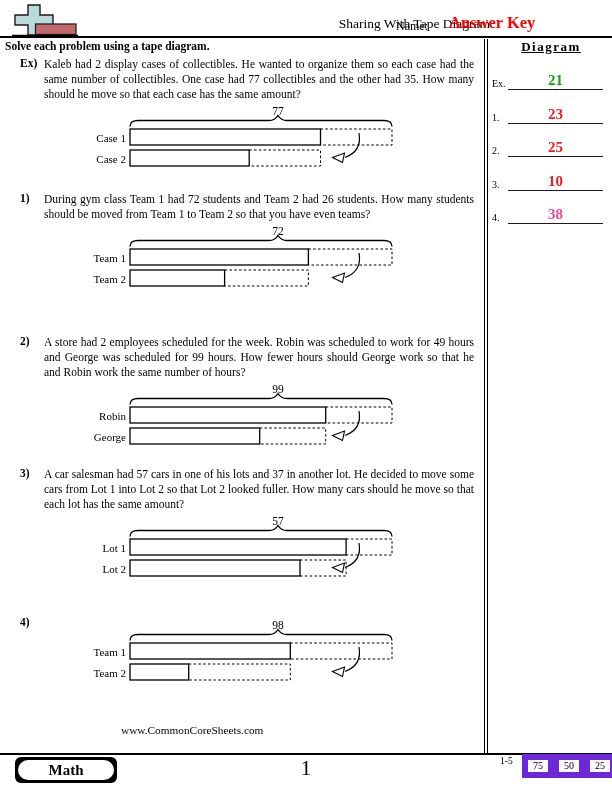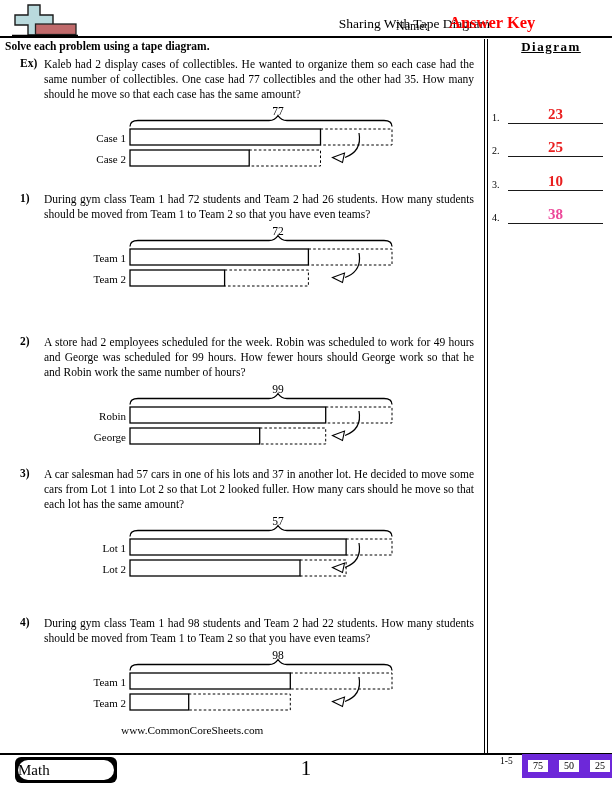--- a/index.html
+++ b/index.html
@@ -26,21 +26,21 @@
   .ans-row .line{position:absolute;left:18px;right:9px;bottom:0;border-bottom:1.5px solid #1a1a1a;}
   
   .problem{position:absolute;left:0;width:482px;}
   .pnum{position:absolute;left:20px;top:0;font-size:11.5px;font-weight:bold;}
   .ptext{margin-left:44px;width:430px;font-size:11.5px;line-height:15px;text-align:justify;}
   .diagram{display:block;margin:3px 0 0 66px;}
   
   .footer-rule{position:absolute;left:0;top:753px;width:612px;height:1.8px;background:#000;}
   .math-badge{position:absolute;left:15px;top:757px;width:102px;height:26px;background:#000;border-radius:6px;}
   .math-badge .inner{position:absolute;left:3px;top:3px;right:3px;bottom:3px;background:#fff;
-    border-radius:11px;font-size:15px;font-weight:normal;line-height:20px;}
+    border-radius:11px;text-align:center;font-size:15px;font-weight:bold;line-height:20px;}
   .website{position:absolute;left:121px;top:724px;font-size:11.3px;}
   .page-num{position:absolute;left:0;top:756px;width:612px;text-align:center;font-size:21px;}
   .score-label{position:absolute;left:500px;top:756px;font-size:9.5px;}
   .score-table{position:absolute;left:522px;top:754px;display:flex;}
   .score-cell{width:20px;height:12px;border:6px solid #6d28d9;margin-left:-1px;
     text-align:center;font-size:10px;line-height:12px;}
   .score-cell:first-child{margin-left:0;}
 </style>
 </head>
 <body>
@@ -55,20 +55,25 @@
 
   <div class="title">Sharing With Tape Diagram</div>
   <span class="name-label">Name:</span>
   <span class="answer-key" id="answerKey" style="color: rgb(255, 0, 0);">Answer Key</span>
   <div class="header-rule"></div>
   <div class="instruction">Solve each problem using a tape diagram.</div>
 
   <div class="sidebar-line"></div>
   <div class="answers-title">Diagram</div>
 
+  <div class="ans-row" style="top:69px">
+    <span class="lbl">Ex.</span>
+    <span class="val ansval" style="color: rgb(23, 160, 23);">21</span>
+    <div class="line"></div>
+  </div>
   <div class="ans-row" style="top:102.5px">
     <span class="lbl">1.</span>
     <span class="val ansval" style="color: rgb(233, 31, 31);">23</span>
     <div class="line"></div>
   </div>
   <div class="ans-row" style="top:136px">
     <span class="lbl">2.</span>
     <span class="val ansval" style="color: rgb(233, 31, 31);">25</span>
     <div class="line"></div>
   </div>
@@ -142,21 +147,20 @@
         <path d="M 280.1,24 H 326.0 V 40 H 280.1" fill="none" stroke="#000" stroke-width="1" stroke-dasharray="2.6,2.2"></path>
         <text x="60" y="57.5" text-anchor="end" font-size="11">Lot 2</text>
         <rect x="64" y="45" width="170.0" height="16" fill="#fff" stroke="#000" stroke-width="1.3"></rect>
         <path d="M 234.0,45 H 280.1 V 61 H 234.0" fill="none" stroke="#000" stroke-width="1" stroke-dasharray="2.6,2.2"></path>
         <path d="M 293,28 C 295,39 291,48 279,52.5" fill="none" stroke="#000" stroke-width="1.2"></path>
         <polygon points="266.5,52.5 278.5,48 276.5,57.5" fill="#fff" stroke="#000" stroke-width="1.1"></polygon>
       </svg>
   </div>
   <div class="problem" style="top:616px">
     <span class="pnum">4)</span>
-    <div class="ptext">During gym class Team 1 had 98 students and Team 2 had 22 students. How many students should be moved from Team 1 to Team 2 so that you have even teams?</div>
     <svg class="diagram" width="352" height="66" viewBox="0 0 352 66">
         <text x="212" y="10" text-anchor="middle" font-size="11.5">98</text>
         <path d="M 64,21.5 Q 64,15.5 72,15.5 L 203,15.5 Q 209,15.5 212,10.5 Q 215,15.5 221,15.5 L 318,15.5 Q 326,15.5 326,21.5" fill="none" stroke="#000" stroke-width="1.3"></path>
         <text x="60" y="36.5" text-anchor="end" font-size="11">Team 1</text>
         <rect x="64" y="24" width="160.3" height="16" fill="#fff" stroke="#000" stroke-width="1.3"></rect>
         <path d="M 224.3,24 H 326.0 V 40 H 224.3" fill="none" stroke="#000" stroke-width="1" stroke-dasharray="2.6,2.2"></path>
         <text x="60" y="57.5" text-anchor="end" font-size="11">Team 2</text>
         <rect x="64" y="45" width="58.7" height="16" fill="#fff" stroke="#000" stroke-width="1.3"></rect>
         <path d="M 122.7,45 H 224.3 V 61 H 122.7" fill="none" stroke="#000" stroke-width="1" stroke-dasharray="2.6,2.2"></path>
         <path d="M 293,28 C 295,39 291,48 279,52.5" fill="none" stroke="#000" stroke-width="1.2"></path>

